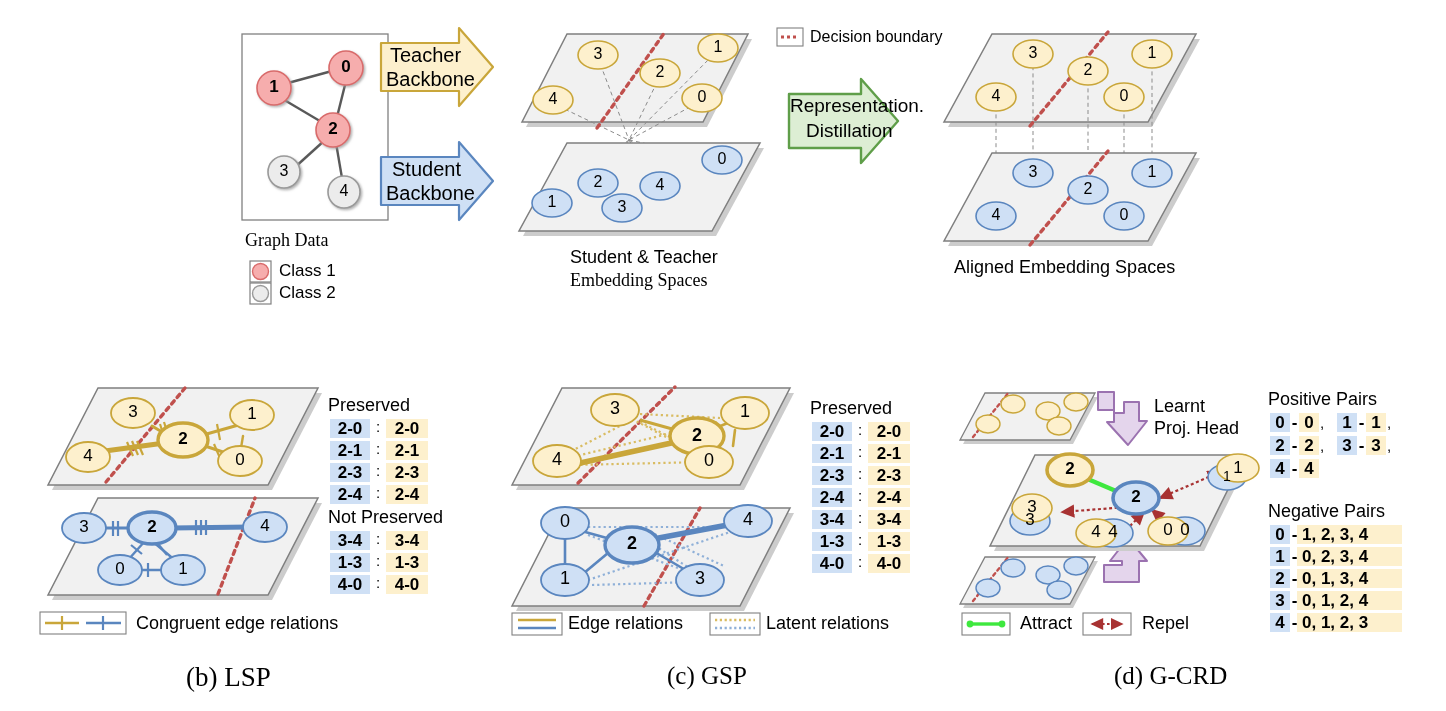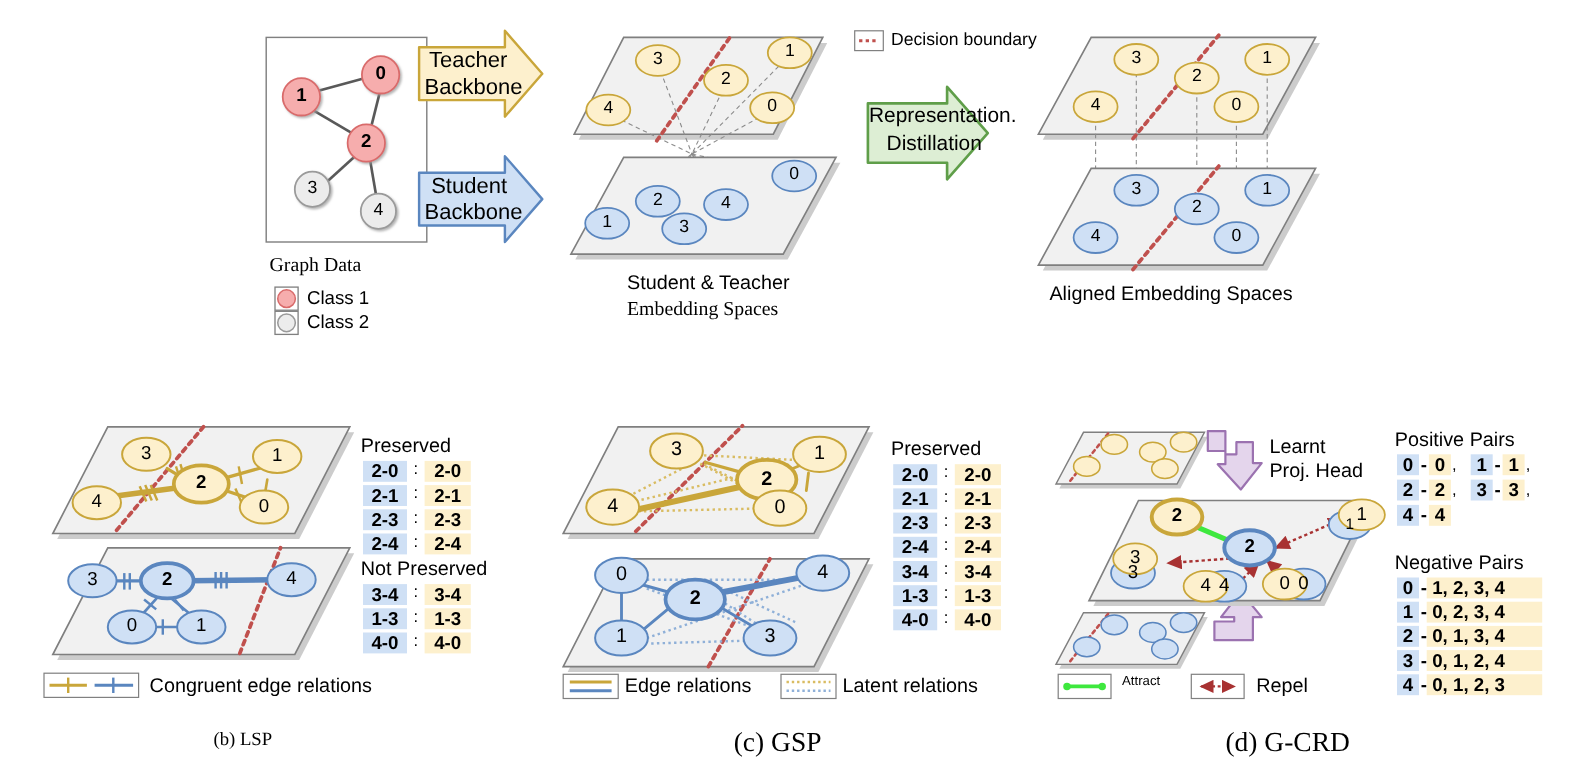--- a/index.html
+++ b/index.html
@@ -497,21 +497,21 @@
 <div class="txt" style="left:371px;top:531px;width:14px;text-align:center;font-size:15px;">:</div>
 <div class="txt" style="left:386px;top:531px;width:42px;text-align:center;font-size:17px;font-weight:bold;">3-4</div>
 <div class="txt" style="left:330px;top:553px;width:40px;text-align:center;font-size:17px;font-weight:bold;">1-3</div>
 <div class="txt" style="left:371px;top:553px;width:14px;text-align:center;font-size:15px;">:</div>
 <div class="txt" style="left:386px;top:553px;width:42px;text-align:center;font-size:17px;font-weight:bold;">1-3</div>
 <div class="txt" style="left:330px;top:575px;width:40px;text-align:center;font-size:17px;font-weight:bold;">4-0</div>
 <div class="txt" style="left:371px;top:575px;width:14px;text-align:center;font-size:15px;">:</div>
 <div class="txt" style="left:386px;top:575px;width:42px;text-align:center;font-size:17px;font-weight:bold;">4-0</div>
 
 <div class="txt" style="left:136px;top:613px;font-size:18px;">Congruent edge relations</div>
-<div class="txt cap-serif" style="left:194px;top:662px;font-size:17px;">(b) LSP</div>
+<div class="txt cap-serif" style="left:186px;top:662px;font-size:27px;">(b) LSP</div>
 
 <div class="txt" style="left:609px;top:398px;width:12px;text-align:center;font-size:18px;">3</div>
 <div class="txt" style="left:691px;top:425px;width:12px;text-align:center;font-size:18px;font-weight:bold;">2</div>
 <div class="txt" style="left:739px;top:401px;width:12px;text-align:center;font-size:18px;">1</div>
 <div class="txt" style="left:551px;top:449px;width:12px;text-align:center;font-size:18px;">4</div>
 <div class="txt" style="left:703px;top:450px;width:12px;text-align:center;font-size:18px;">0</div>
 
 <div class="txt" style="left:559px;top:511px;width:12px;text-align:center;font-size:18px;">0</div>
 <div class="txt" style="left:626px;top:533px;width:12px;text-align:center;font-size:18px;font-weight:bold;">2</div>
 <div class="txt" style="left:742px;top:509px;width:12px;text-align:center;font-size:18px;">4</div>
@@ -593,17 +593,17 @@
 <div class="txt" style="left:1270px;top:569px;width:20px;text-align:center;font-size:17px;font-weight:bold;">2</div>
 <div class="txt" style="left:1289px;top:569px;width:11px;text-align:center;font-size:17px;font-weight:bold;">-</div>
 <div class="txt" style="left:1302px;top:569px;font-size:17px;font-weight:bold;">0, 1, 3, 4</div>
 <div class="txt" style="left:1270px;top:591px;width:20px;text-align:center;font-size:17px;font-weight:bold;">3</div>
 <div class="txt" style="left:1289px;top:591px;width:11px;text-align:center;font-size:17px;font-weight:bold;">-</div>
 <div class="txt" style="left:1302px;top:591px;font-size:17px;font-weight:bold;">0, 1, 2, 4</div>
 <div class="txt" style="left:1270px;top:613px;width:20px;text-align:center;font-size:17px;font-weight:bold;">4</div>
 <div class="txt" style="left:1289px;top:613px;width:11px;text-align:center;font-size:17px;font-weight:bold;">-</div>
 <div class="txt" style="left:1302px;top:613px;font-size:17px;font-weight:bold;">0, 1, 2, 3</div>
 
-<div class="txt" style="left:1020px;top:613px;font-size:12px;">Attract</div>
+<div class="txt" style="left:1020px;top:613px;font-size:18px;">Attract</div>
 <div class="txt" style="left:1142px;top:613px;font-size:18px;">Repel</div>
 <div class="txt cap-serif" style="left:1114px;top:662px;font-size:25px;">(d) G-CRD</div>
 
 </div>
 
 </body></html>

